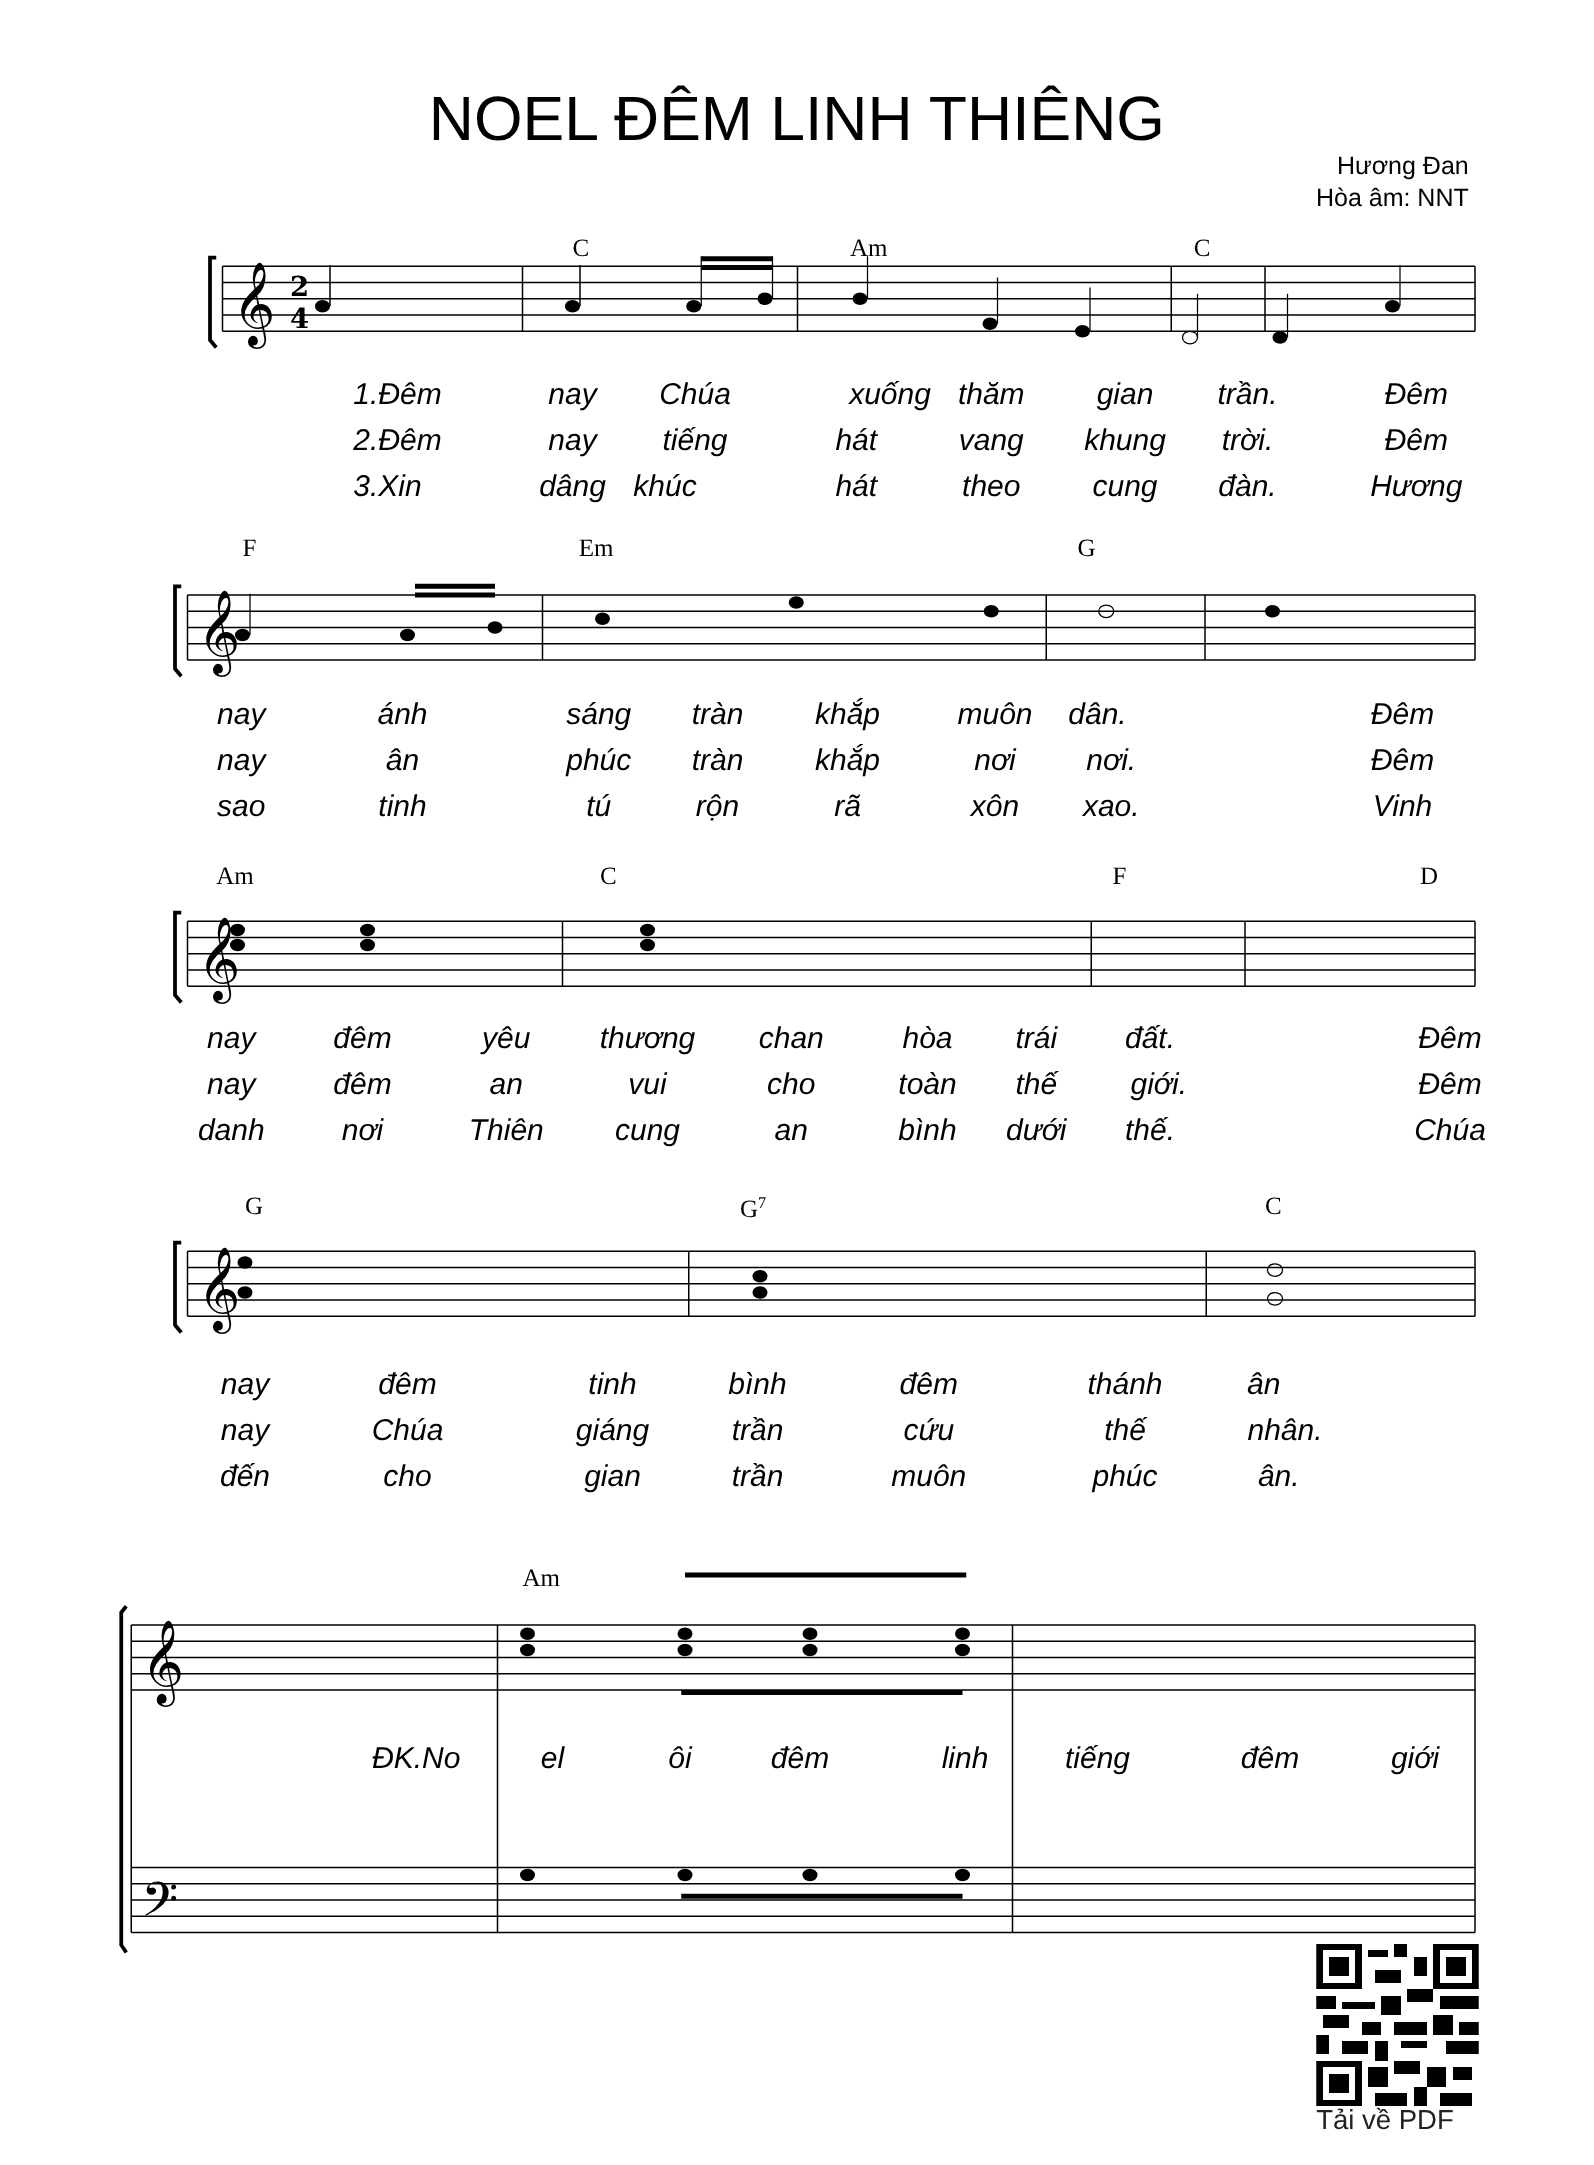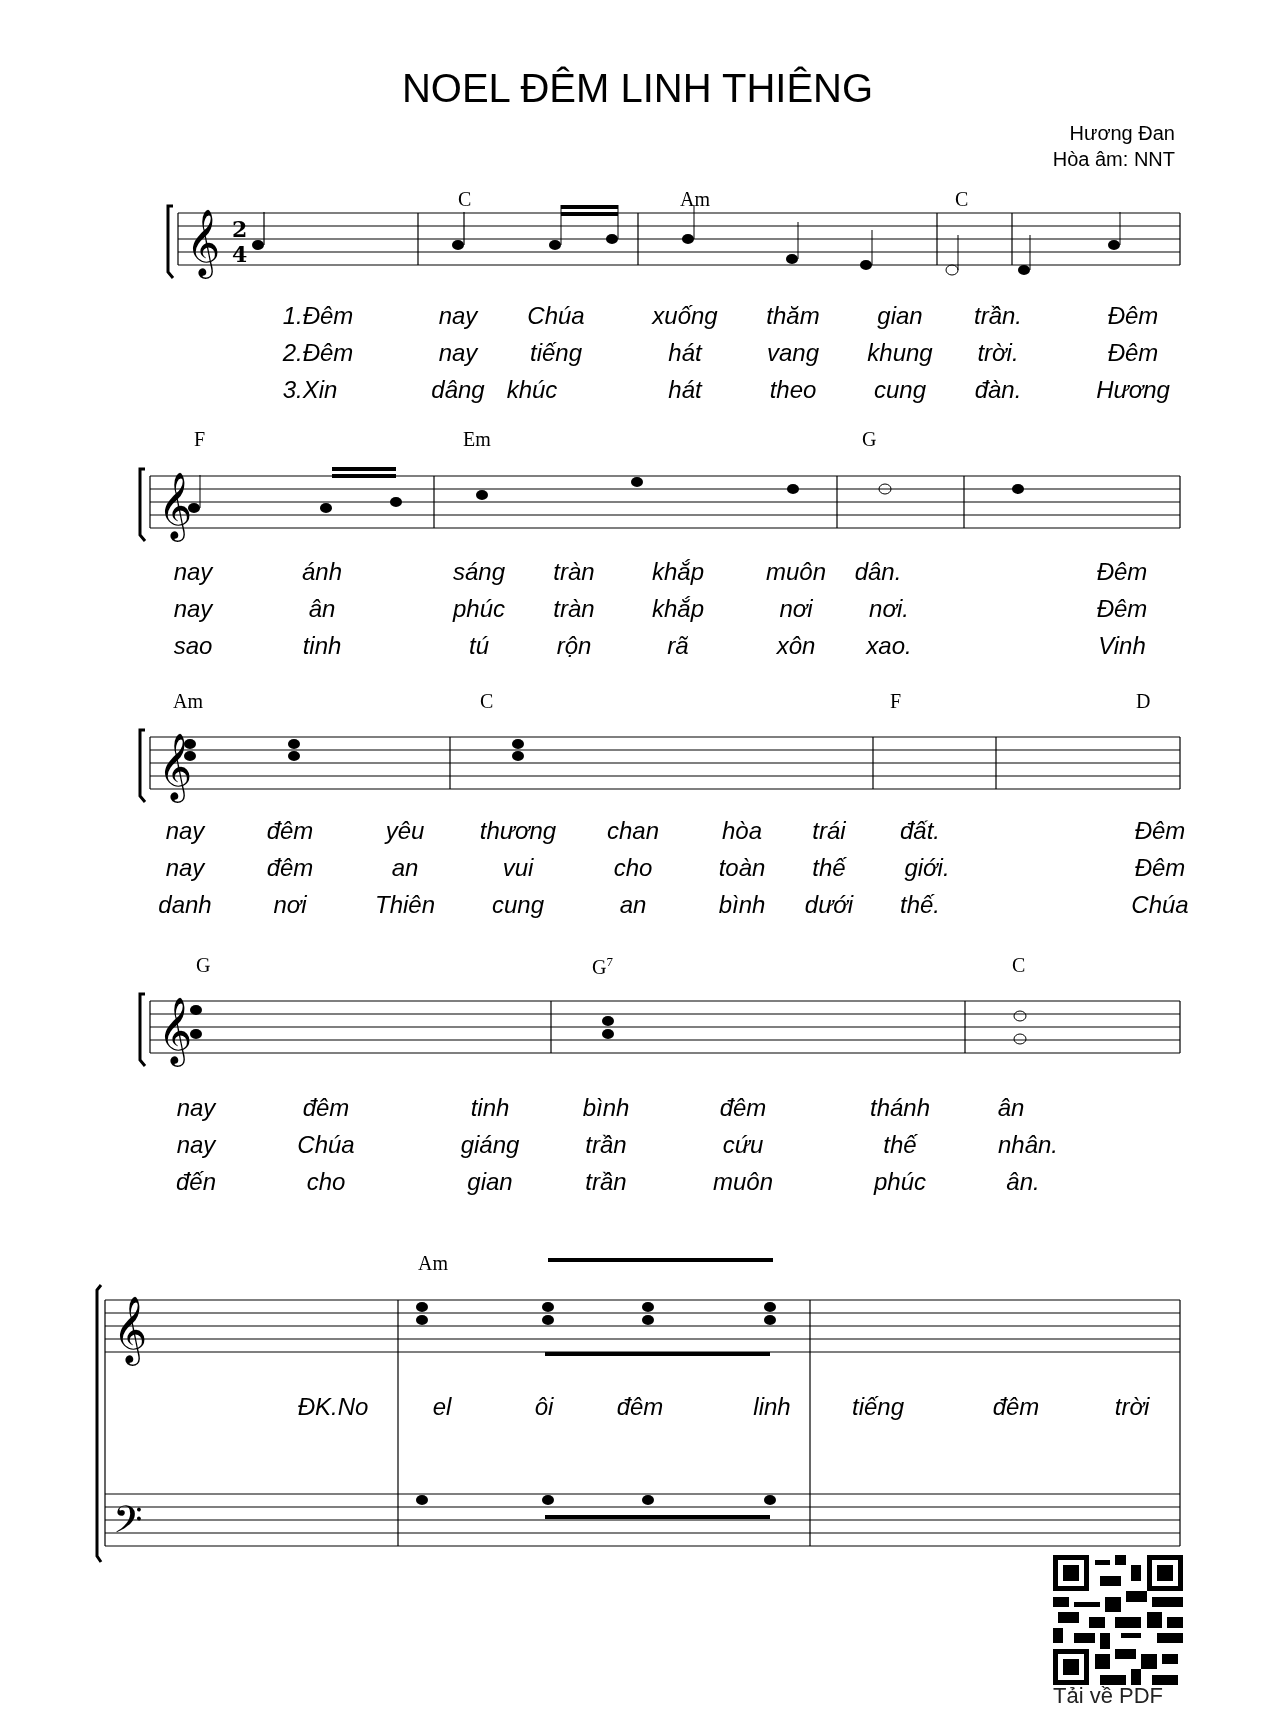--- a/index.html
+++ b/index.html
@@ -1,17 +1,17 @@
 <!DOCTYPE html>
 <html><head>
 <meta charset="utf-8">
 <style>
   html, body { margin:0; padding:0; background:#ffffff; }
   body { width:1275px; height:1732px; position:relative; overflow:hidden; color:#000; font-family:"Liberation Sans", sans-serif; }
-  .title { position:absolute; left:0; width:1275px; top:66px; text-align:center; font-size:40px; font-family:"Liberation Sans", sans-serif; letter-spacing:0px; }
+  .title { position:absolute; left:0; width:1275px; top:66px; text-align:center; font-size:50px; font-family:"Liberation Sans", sans-serif; letter-spacing:0px; }
   .credits { position:absolute; right:100px; top:120px; text-align:right; font-size:20px; line-height:26px; }
   .system { position:absolute; left:0; width:1275px; }
   .staff-svg { position:absolute; left:0; top:0; }
   .chord { position:absolute; font-family:"Liberation Serif", serif; font-size:20px; }
   .chord sup { font-size:13px; }
   .lyric-row { position:absolute; left:0; width:1275px; height:34px; }
   .syl { position:absolute; font-style:italic; font-size:24px; transform:translateX(-50%); white-space:nowrap; }
   .qr { position:absolute; left:1053px; top:1555px; width:130px; height:130px; }
   .qr-label { position:absolute; left:1053px; top:1683px; font-size:22px; color:#222; }
 </style>
@@ -185,21 +185,21 @@
 </svg>
 
 <div class="system" style="top:0">
   <span class="chord" style="left:458px;top:188px">C</span>
   <span class="chord" style="left:680px;top:188px">Am</span>
   <span class="chord" style="left:955px;top:188px">C</span>
   <div class="lyric-row" style="top:302px">
     <span class="syl" style="left:318px">1.Đêm</span>
     <span class="syl" style="left:458px">nay</span>
     <span class="syl" style="left:556px">Chúa</span>
-    <span class="syl" style="left:685px">xuống</span>
+    <span class="syl" style="left:712px">xuống</span>
     <span class="syl" style="left:793px">thăm</span>
     <span class="syl" style="left:900px">gian</span>
     <span class="syl" style="left:998px">trần.</span>
     <span class="syl" style="left:1133px">Đêm</span>
   </div>
   <div class="lyric-row" style="top:339px">
     <span class="syl" style="left:318px">2.Đêm</span>
     <span class="syl" style="left:458px">nay</span>
     <span class="syl" style="left:556px">tiếng</span>
     <span class="syl" style="left:685px">hát</span>
@@ -332,21 +332,21 @@
 <div class="system" style="top:0">
   <span class="chord" style="left:418px;top:1252px">Am</span>
   <div class="lyric-row" style="top:1393px">
     <span class="syl" style="left:333px">ĐK.No</span>
     <span class="syl" style="left:442px">el</span>
     <span class="syl" style="left:544px">ôi</span>
     <span class="syl" style="left:640px">đêm</span>
     <span class="syl" style="left:772px">linh</span>
     <span class="syl" style="left:878px">tiếng</span>
     <span class="syl" style="left:1016px">đêm</span>
-    <span class="syl" style="left:1132px">trời</span>
+    <span class="syl" style="left:1132px">giới</span>
   </div>
 </div>
 
 <svg class="qr" viewBox="0 0 25 25" shape-rendering="crispEdges">
   <rect width="25" height="25" fill="#fff"></rect>
   <g fill="#000">
     <rect x="0" y="0" width="7" height="7"></rect>
       <rect x="1" y="1" width="5" height="5" fill="#fff"></rect>
       <rect x="2" y="2" width="3" height="3"></rect>
     <rect x="18" y="0" width="7" height="7"></rect>

